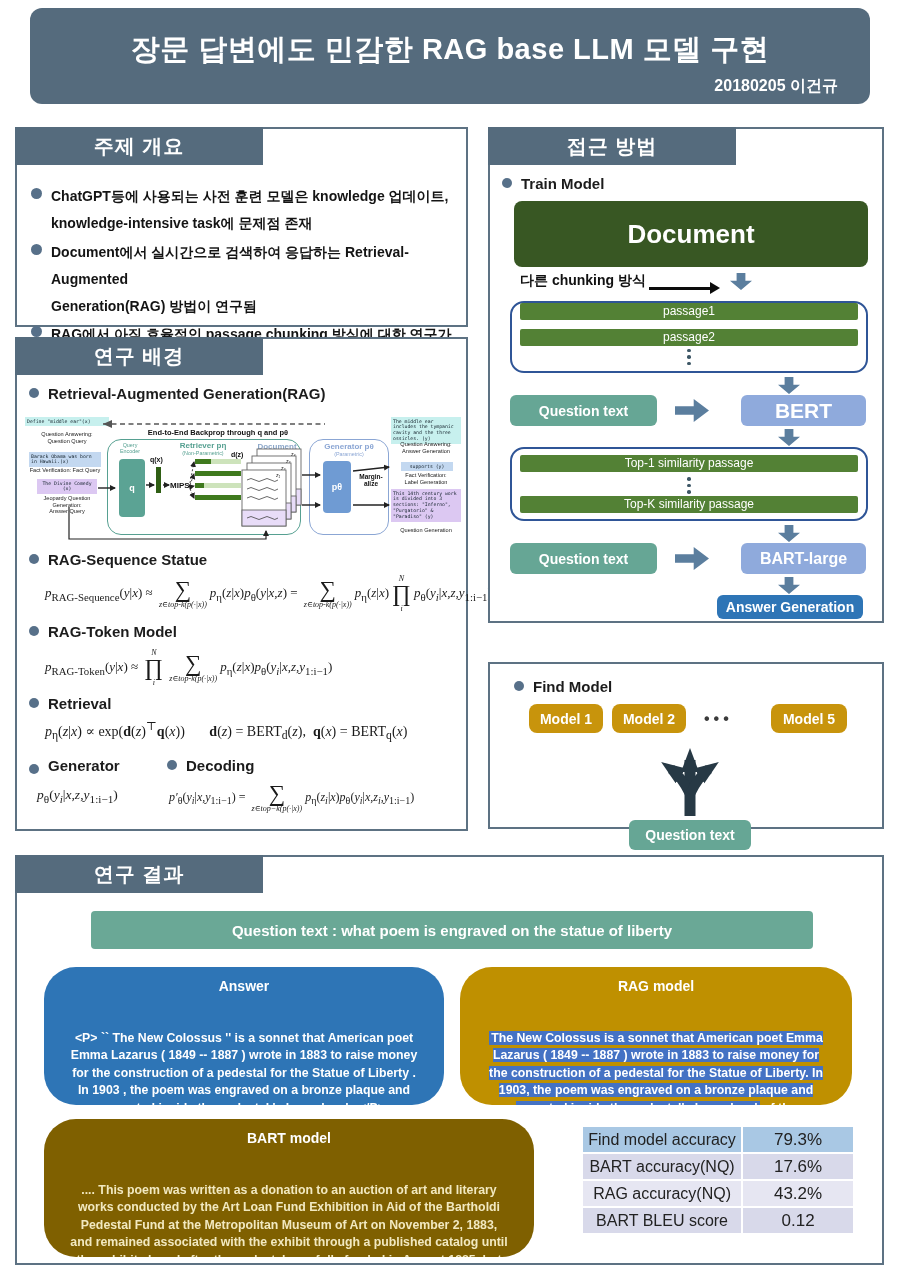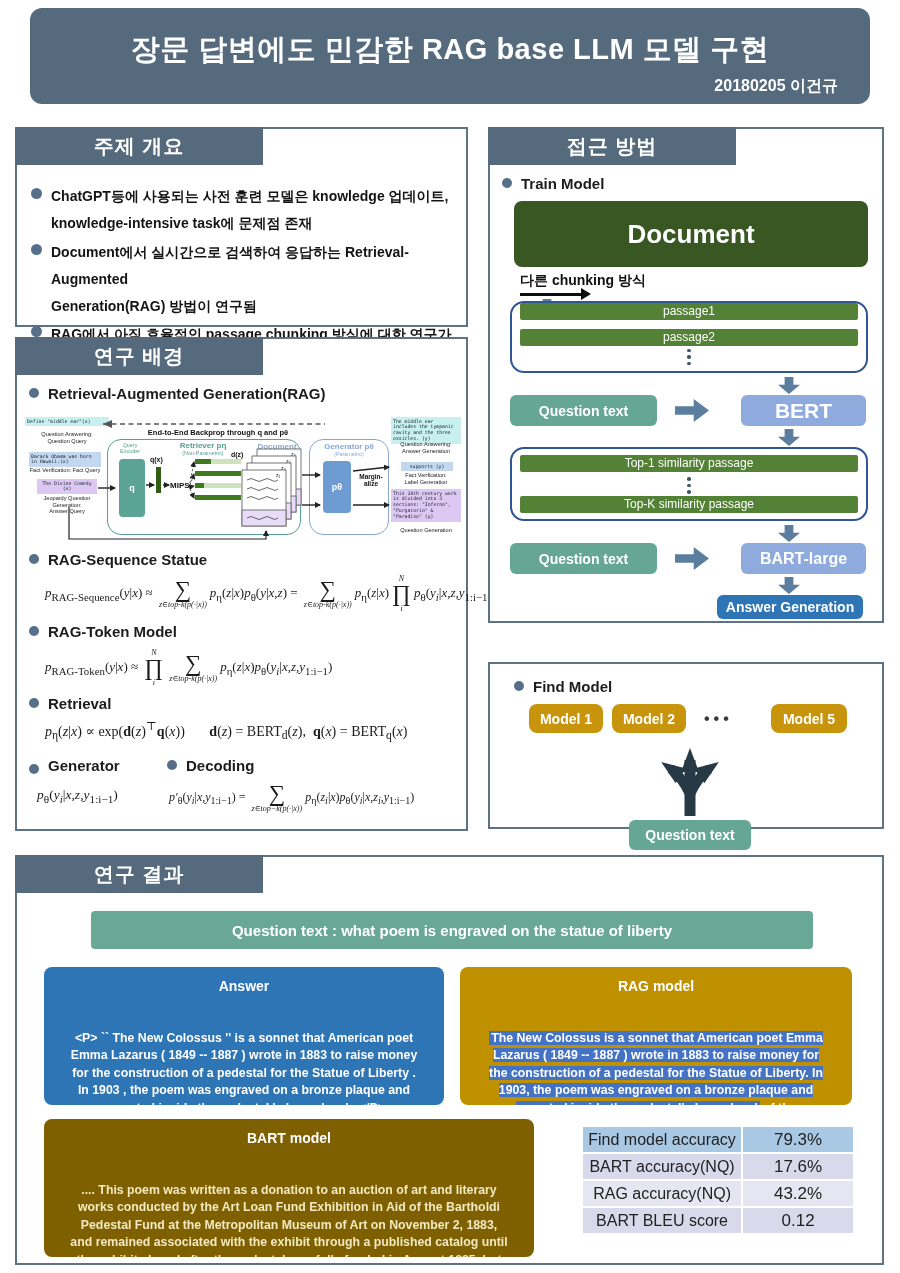--- a/index.html
+++ b/index.html
@@ -93,21 +93,21 @@
   .ba-right{width:34px;height:23px;background:#5b7e9e;
            clip-path:polygon(0 32%,55% 32%,55% 0,100% 50%,55% 100%,55% 68%,0 68%);}
   .thin-arrow{width:62px;height:3px;background:#0c0c0c;position:relative;}
   .thin-arrow:after{content:'';position:absolute;right:-9px;top:-5px;
     border-left:10px solid #0c0c0c;border-top:6.5px solid transparent;border-bottom:6.5px solid transparent;}
   .hdots{font-size:16px;font-weight:bold;color:#3b3b3b;letter-spacing:4px;}
   
   #results{left:15px;top:855px;width:869px;height:410px;}
   .banner{position:absolute;left:74px;top:54px;width:722px;height:38px;background:#6aa896;border-radius:4px;
           color:#fff;font-weight:bold;font-size:15px;display:flex;align-items:center;justify-content:center;}
-  .bigcard{position:absolute;border-radius:8px;color:#fff;font-weight:bold;text-align:center;
+  .bigcard{position:absolute;border-radius:32px;color:#fff;font-weight:bold;text-align:center;
            padding:8px 26px;box-sizing:border-box;overflow:hidden;}
   .bigcard .chead{font-size:14px;margin:3px 0 5px 0;}
   .bigcard .ctext{font-size:12.3px;line-height:1.42;margin-top:36px;}
   .card-blue{background:#2e75b6;}
   .card-gold{background:#bf9000;}
   .card-olive{background:#7f6000;}
   .card-olive .ctext{color:#f2e9c0;}
   .hl{background:#4472c4;padding:0 2px;}
   .rtable{position:absolute;left:566px;top:270px;width:268px;display:flex;flex-direction:column;gap:2px;}
   .rtable .row{display:grid;grid-template-columns:59% 41%;gap:2px;height:25px;}
@@ -310,21 +310,21 @@
 <div class="panel" id="approach-train">
   <div class="titlebar">접근 방법</div>
 
   <div class="ap bullet" style="left:12px;top:46px;">
     <span class="dot sm"></span>
     <span class="bhead">Train Model</span>
   </div>
 
   <div class="ap docbox" style="left:24px;top:72px;width:354px;height:66px;">Document</div>
 
-  <div class="ap" style="left:30px;top:143px;display:flex;align-items:flex-start;gap:3px;flex-direction:column;">
+  <div class="ap" style="left:30px;top:143px;display:flex;align-items:flex-end;gap:3px;">
     <span style="font-size:14px;font-weight:bold;">다른 chunking 방식</span>
     <span class="thin-arrow"></span>
     <span class="ba-down" style="margin-left:16px;"></span>
   </div>
 
   <div class="ap pass-frame" style="left:20px;top:172px;width:358px;height:72px;">
     <div class="pass-bar" style="top:0;">passage1</div>
     <div class="pass-bar" style="top:26px;">passage2</div>
     <div class="vdots" style="position:absolute;left:0;right:0;bottom:6px;">
         <i></i>

